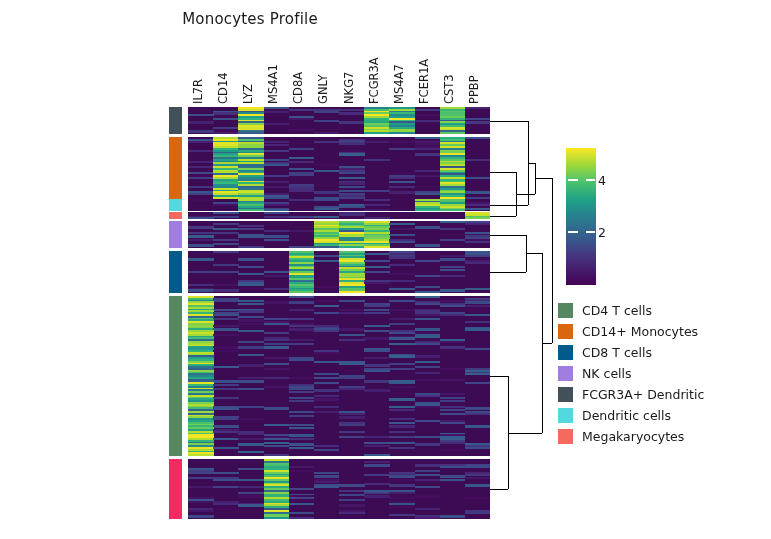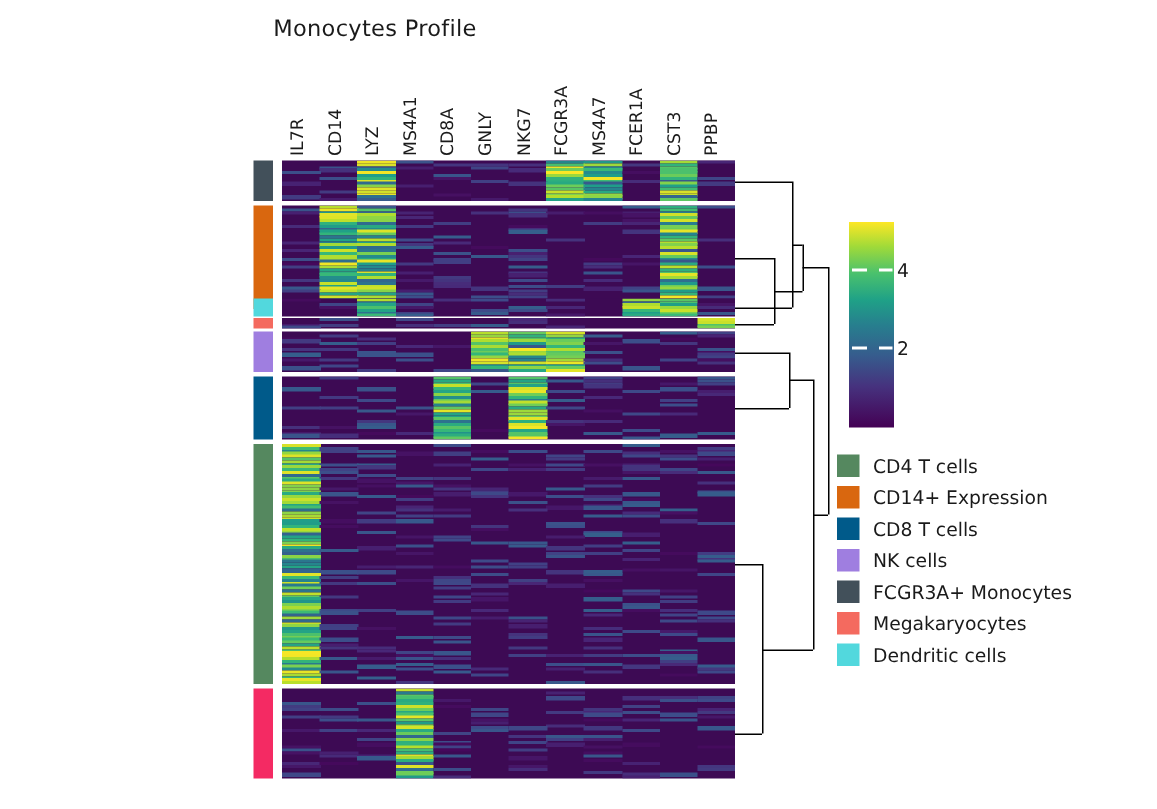--- a/index.html
+++ b/index.html
@@ -1601,35 +1601,35 @@
     <div class="cbmark" style="left: 20px; width: 9px; top: 83.3077px;"></div>
   </div>
 
 <div id="legend">
     <div class="lgrow">
       <div class="lgsw" style="background: rgb(85, 136, 95);"></div>
       <div class="lgtx">CD4 T cells</div>
     </div>
     <div class="lgrow">
       <div class="lgsw" style="background: rgb(217, 103, 15);"></div>
-      <div class="lgtx">CD14+ Expression</div>
+      <div class="lgtx">CD14+ Monocytes</div>
     </div>
     <div class="lgrow">
       <div class="lgsw" style="background: rgb(0, 90, 138);"></div>
       <div class="lgtx">CD8 T cells</div>
     </div>
     <div class="lgrow">
       <div class="lgsw" style="background: rgb(159, 126, 224);"></div>
       <div class="lgtx">NK cells</div>
     </div>
     <div class="lgrow">
       <div class="lgsw" style="background: rgb(66, 80, 90);"></div>
-      <div class="lgtx">FCGR3A+ Monocytes</div>
+      <div class="lgtx">FCGR3A+ Dendritic</div>
+    </div>
+    <div class="lgrow">
+      <div class="lgsw" style="background: rgb(82, 216, 221);"></div>
+      <div class="lgtx">Dendritic cells</div>
     </div>
     <div class="lgrow">
       <div class="lgsw" style="background: rgb(244, 106, 95);"></div>
       <div class="lgtx">Megakaryocytes</div>
     </div>
-    <div class="lgrow">
-      <div class="lgsw" style="background: rgb(82, 216, 221);"></div>
-      <div class="lgtx">Dendritic cells</div>
-    </div>
   </div>
 
 </body></html>

